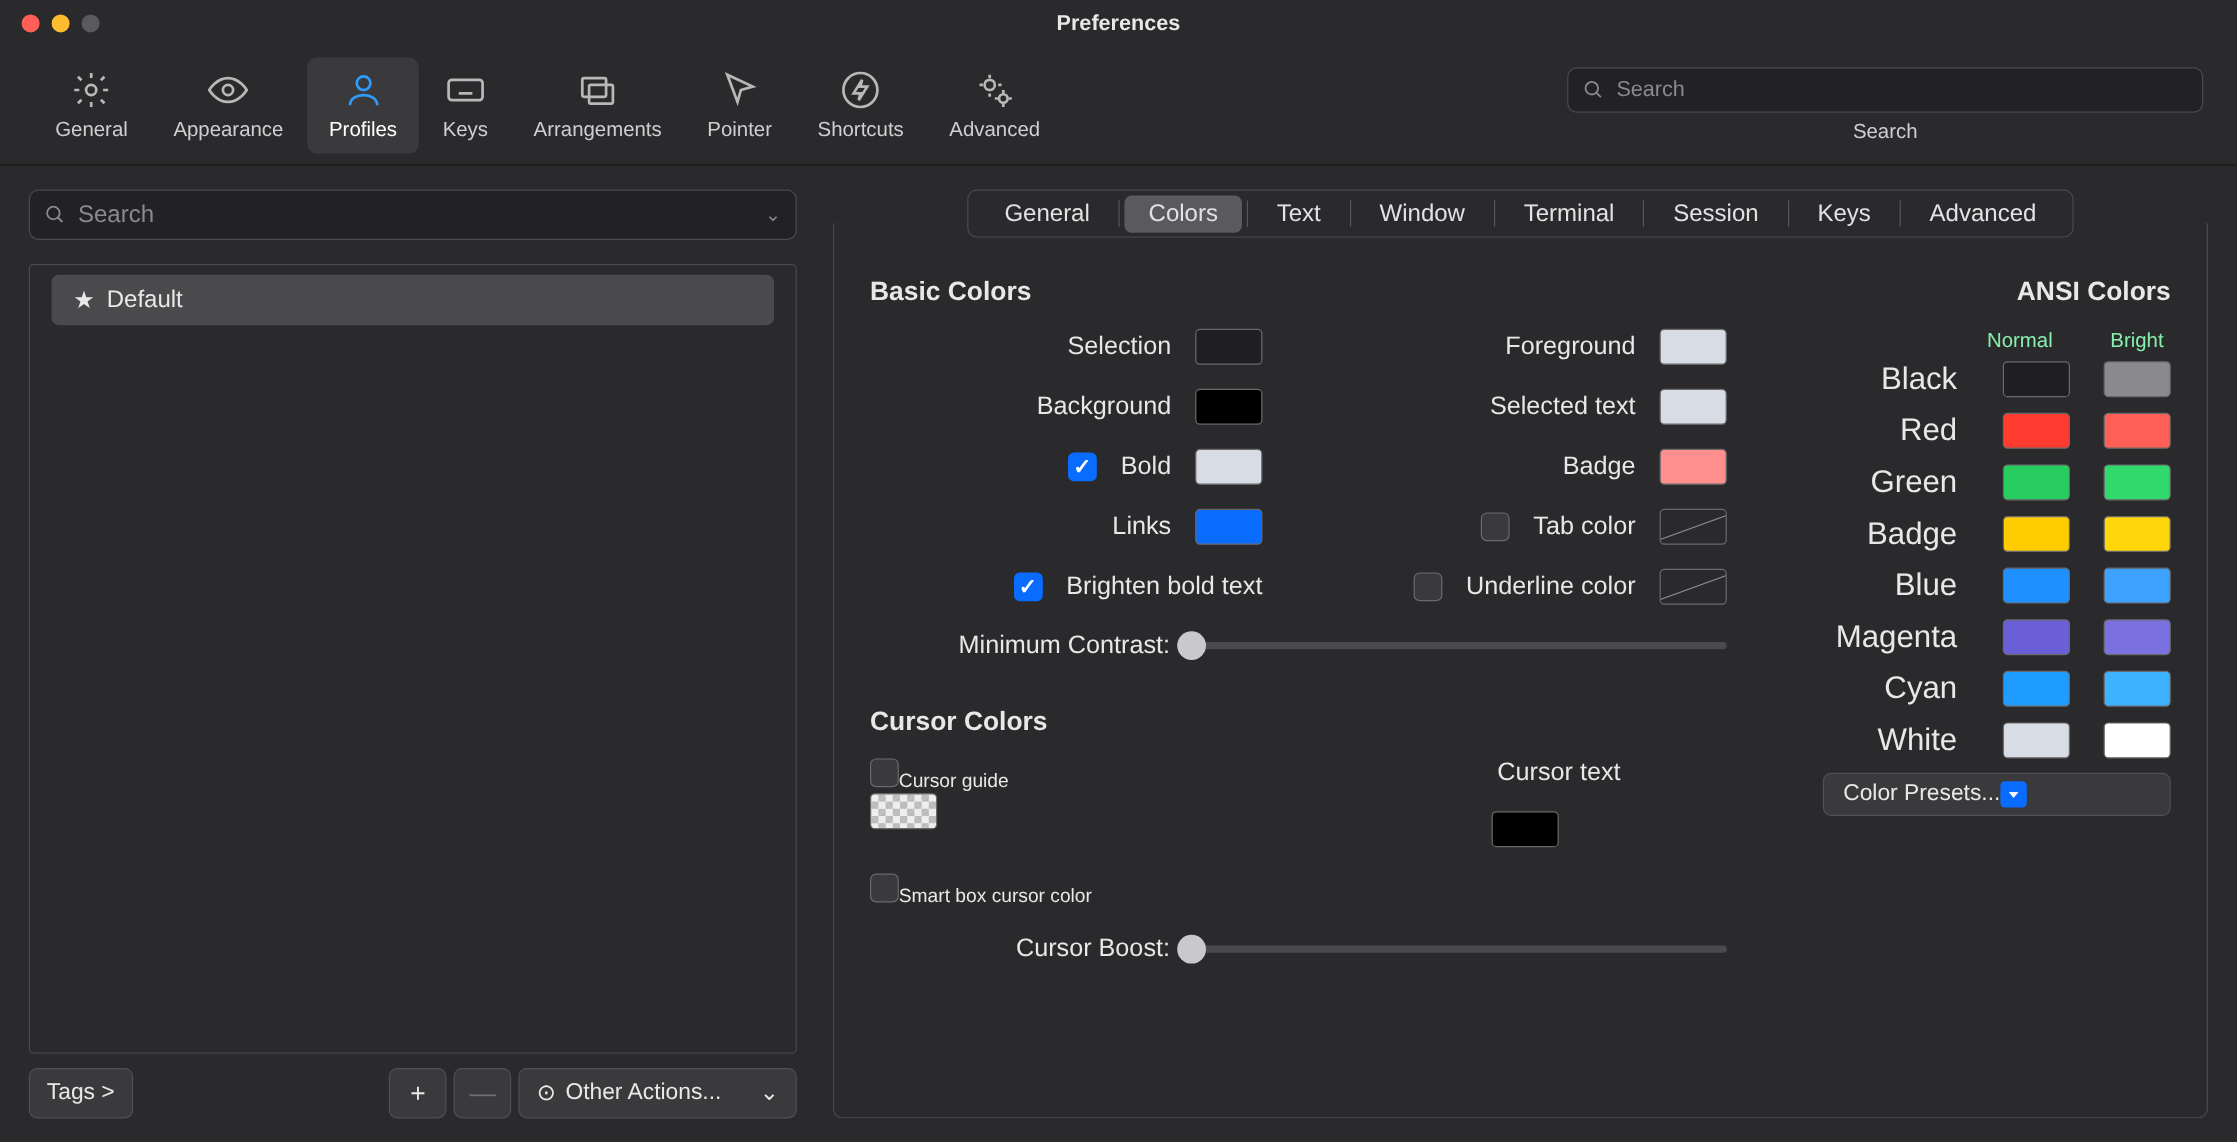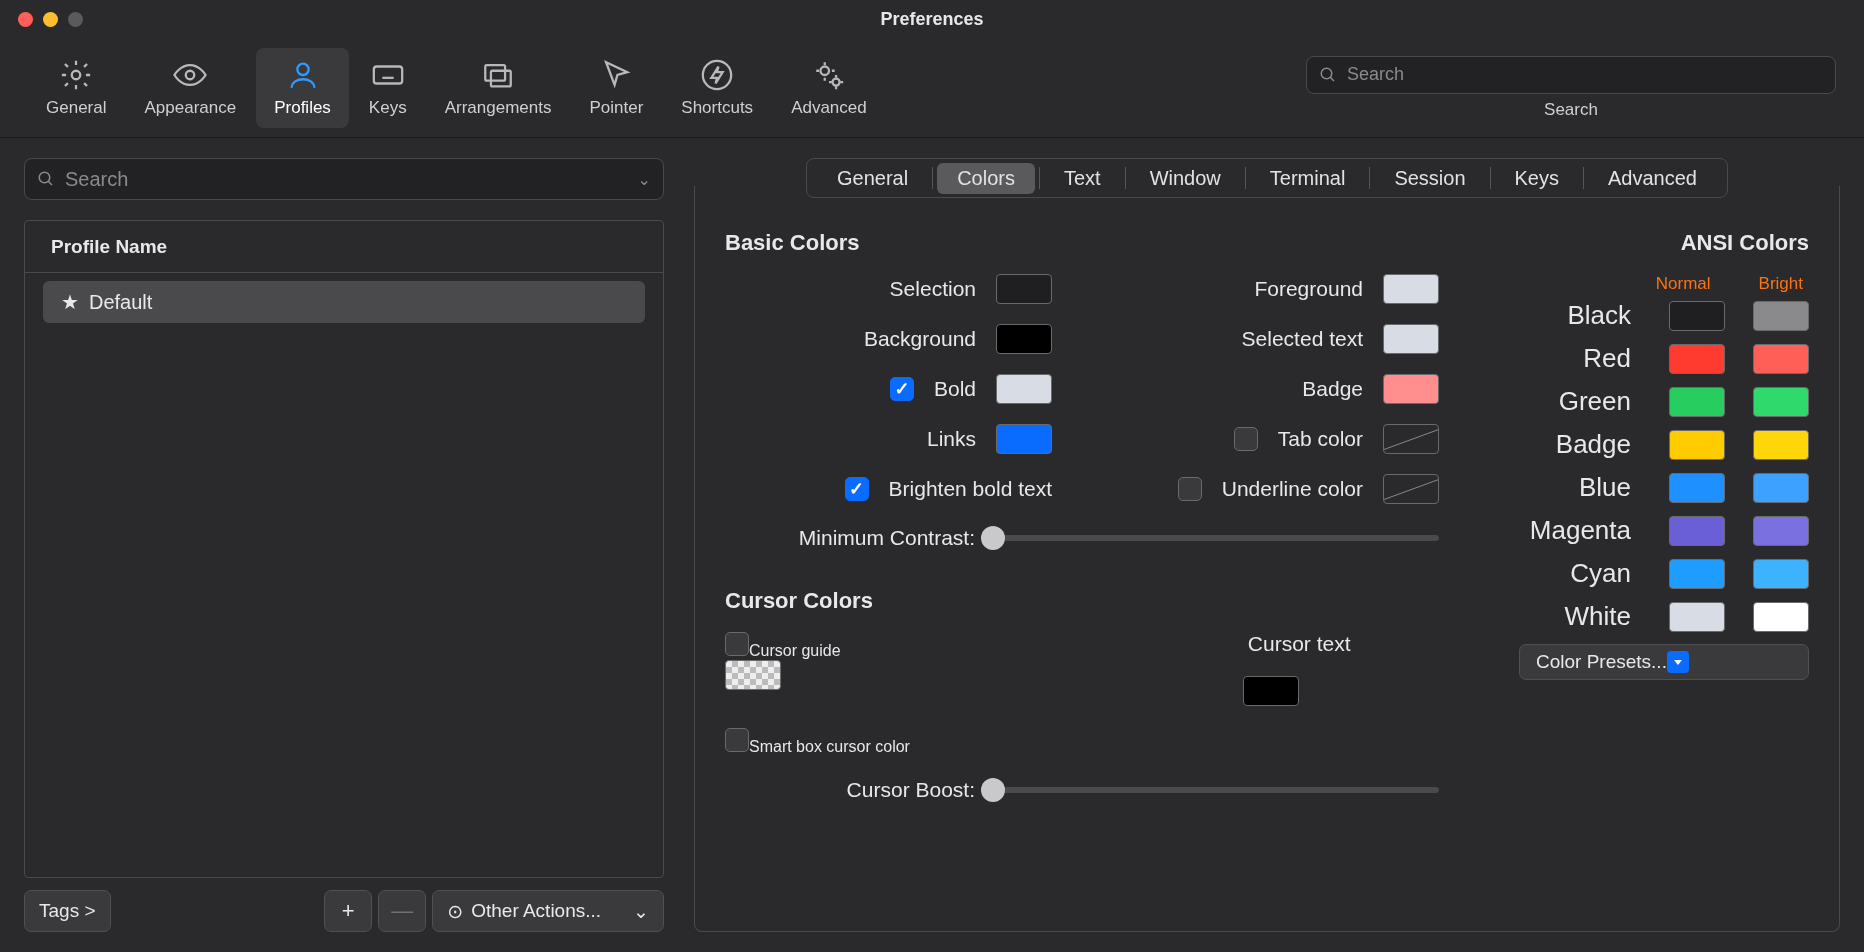--- a/index.html
+++ b/index.html
@@ -60,21 +60,21 @@
 .swatch-none::before { content: ''; position: absolute; left: -10%; top: 50%; width: 120%; height: 1px; background: #8a8a8c; transform: rotate(-20deg); }
 .chk { width: 24px; height: 24px; border-radius: 5px; border: 1px solid #6a6a6c; background: #3a3a3c; display: inline-flex; align-items: center; justify-content: center; cursor: pointer; }
 .chk.checked { background: #0a6cff; border-color: #0a6cff; }
 .chk.checked::after { content: '✓'; color: white; font-size: 18px; font-weight: bold; }
 .checker { background-image: linear-gradient(45deg,#bbb 25%,transparent 25%),linear-gradient(-45deg,#bbb 25%,transparent 25%),linear-gradient(45deg,transparent 75%,#bbb 75%),linear-gradient(-45deg,transparent 75%,#bbb 75%); background-size: 12px 12px; background-position: 0 0,0 6px,6px -6px,-6px 0; background-color: #eee; }
 .slider-row { display: flex; align-items: center; gap: 18px; margin-top: 22px; }
 .slider-row .lbl { font-size: 21px; width: 250px; text-align: right; }
 .slider { flex: 1; height: 6px; background: #4a4a4c; border-radius: 3px; position: relative; cursor: pointer; }
 .slider .thumb { position: absolute; left: 0; top: 50%; transform: translate(-50%,-50%); width: 24px; height: 24px; background: #c9c9cb; border-radius: 50%; }
 .section-gap { height: 38px; }
-.ansi-head { display: flex; justify-content: flex-end; gap: 48px; font-size: 17px; color: #f97316; margin-top: 10px; margin-bottom: 6px; padding-right: 6px; }
+.ansi-head { display: flex; justify-content: flex-end; gap: 48px; font-size: 17px; color: #86efac; margin-top: 10px; margin-bottom: 6px; padding-right: 6px; }
 .ansi-row { display: flex; align-items: center; justify-content: flex-end; gap: 28px; margin-bottom: 12px; }
 .ansi-row .lbl { font-size: 26px; flex: 1; text-align: right; padding-right: 10px; }
 .preset-btn { display: flex; align-items: center; justify-content: flex-start; width: 290px; height: 36px; padding: 0 6px 0 16px; background: #3a3a3c; border: 1px solid #505052; border-radius: 7px; font-size: 19px; cursor: pointer; margin-left: auto; margin-top: 12px; }
 .preset-btn .chev { width: 22px; height: 22px; background: #0a6cff; border-radius: 4px; display: flex; align-items: center; justify-content: center; }
 .preset-btn .chev::after { content: ''; width: 0; height: 0; border-left: 4px solid transparent; border-right: 4px solid transparent; border-top: 5px solid white; }
 .mag-icon { width: 18px; height: 18px; }
 .star { color: #e8e8e8; }
 </style>
 </head>
 <body>
@@ -179,21 +179,20 @@
     <div class="sidebar">
       <div class="sidebar-search">
         <svg class="mag-icon" viewBox="0 0 24 24">
             <circle cx="10" cy="10" r="7" fill="none" stroke="#8a8a8c" stroke-width="2"></circle>
             <path d="M15 15l5 5" stroke="#8a8a8c" stroke-width="2"></path>
           </svg>
         <input type="text" placeholder="Search" style="">
         <span style="color:#8a8a8c">⌄</span>
       </div>
       <div class="profiles-list">
-        <div class="profiles-header">Profile Name</div>
         <div class="profile-row selected">
           <span class="star">★</span>
           <span>Default</span>
         </div>
       </div>
       <div class="sidebar-footer">
         <div class="sf-btn">
             <span>Tags &gt;</span>
           </div>
         <div style="flex:1"></div>

